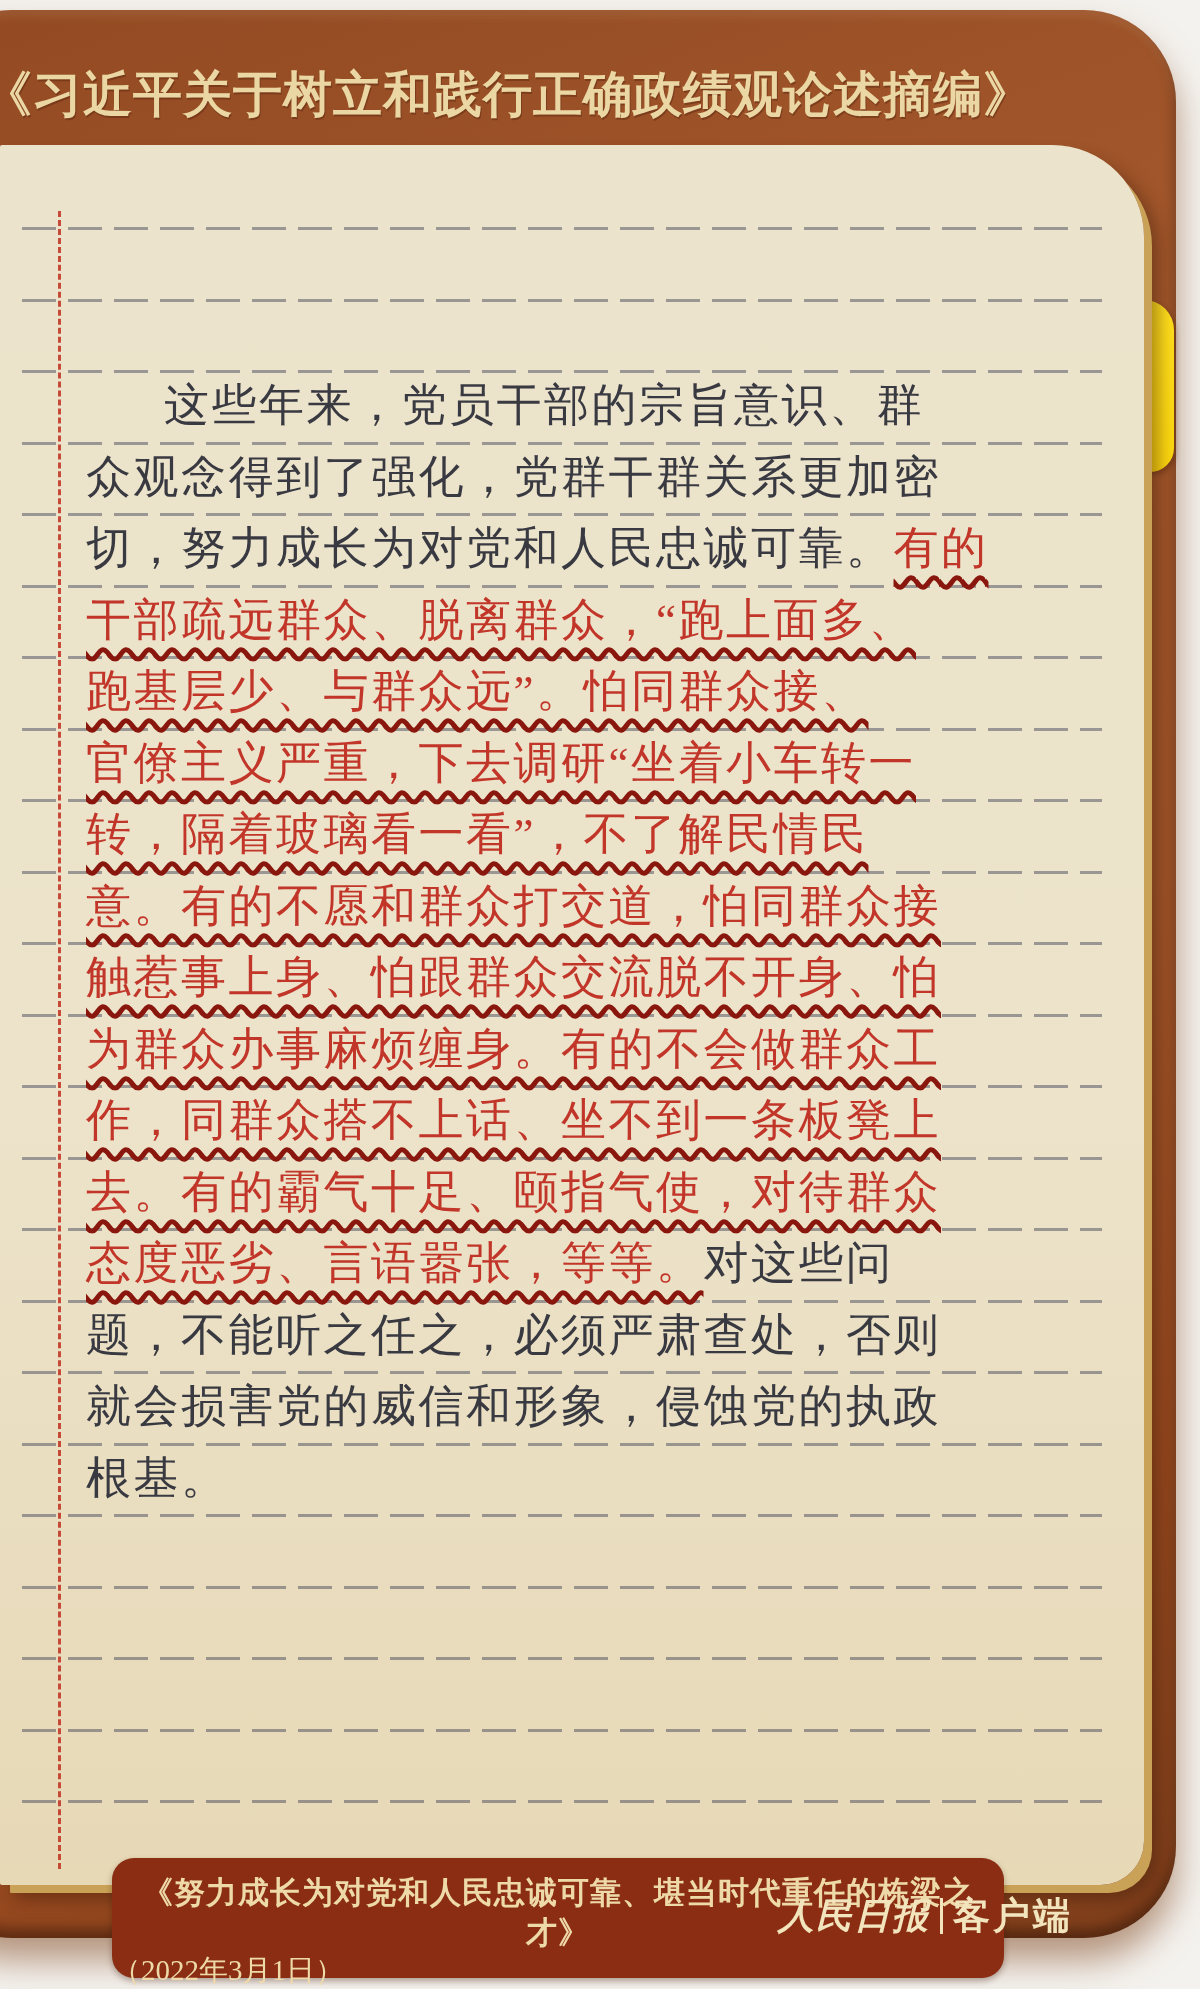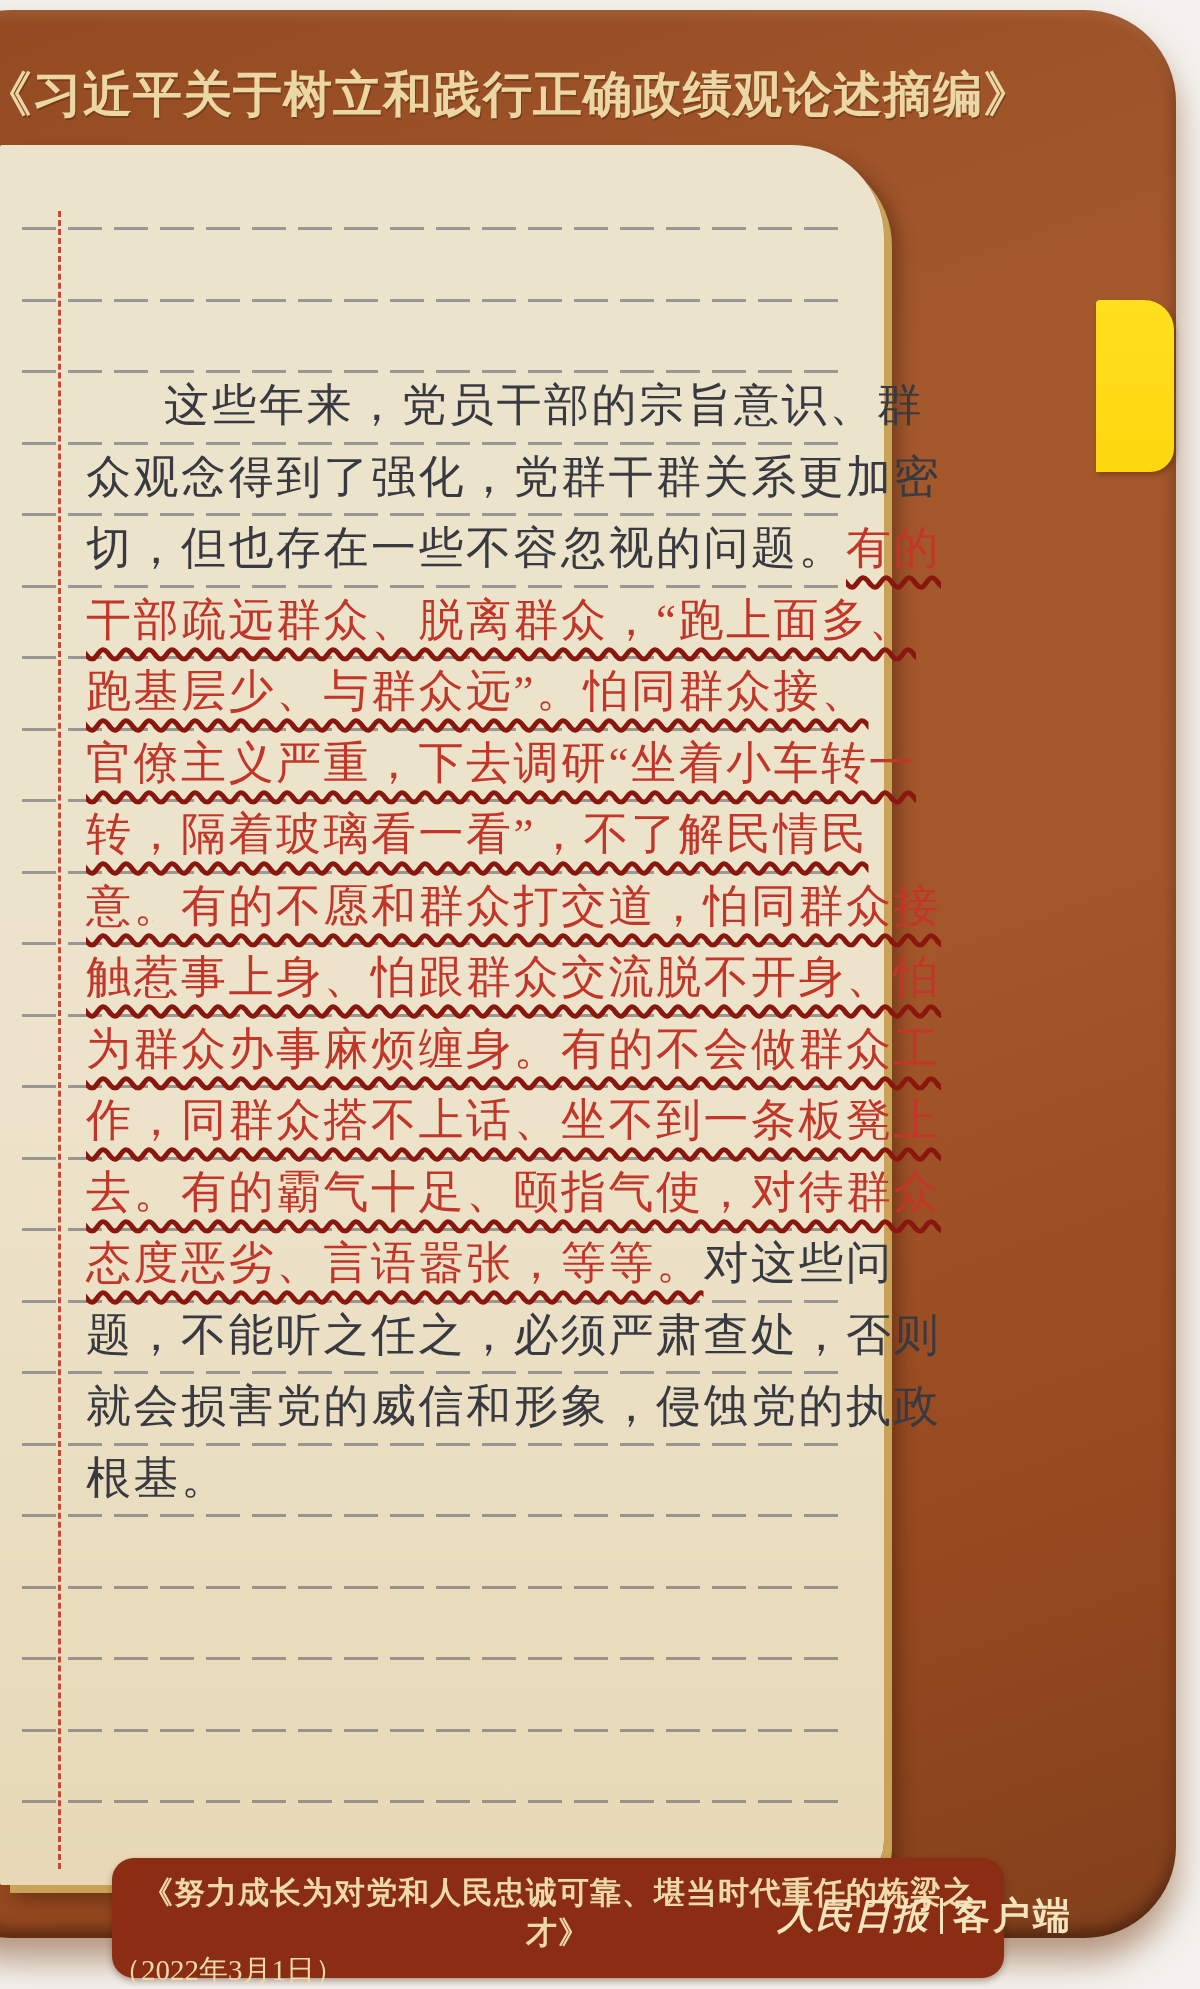--- a/index.html
+++ b/index.html
@@ -25,21 +25,21 @@
   
   .tab{
     position:absolute;left:1096px;top:300px;width:78px;height:172px;
     background:linear-gradient(180deg,#ffdf1e,#fdd70e);
     border-radius:4px 30px 24px 0;
     box-shadow:2px 3px 5px rgba(60,25,5,.35);
     z-index:1;
   }
   
   .page{
-    position:absolute;left:0;top:145px;width:884px;height:1740px;
+    position:absolute;left:0;top:145px;width:1144px;height:1740px;
     background:linear-gradient(180deg,#ece3cc 0%,#ece3ca 55%,#e9dcbd 85%,#e7d9b6 100%);
     border-radius:2px 92px 44px 2px;
     box-shadow:9px 9px 0 -1px #c9a157, 14px 14px 18px rgba(55,25,8,.45);
     z-index:2;
   }
   
   .ruling{position:absolute;left:22px;right:42px;top:82px;bottom:0;z-index:1;}
   .rule{
     height:71.5px;
     background:repeating-linear-gradient(90deg, rgba(72,74,92,.5) 0 34px, rgba(72,74,92,0) 34px 46px) left top / 100% 3px no-repeat;
@@ -117,21 +117,21 @@
       <div class="rule"></div>
       <div class="rule"></div>
       <div class="rule"></div>
       <div class="rule"></div>
     </div>
   <div class="margin-line"></div>
 
   <div class="text-block">
     <div class="row indent"><span class="ink">这些年来，党员干部的宗旨意识、群</span></div>
     <div class="row"><span class="ink">众观念得到了强化，党群干群关系更加密</span></div>
-    <div class="row"><span class="ink">切，但也存在一些不容忽视的问题。</span><span class="red">有的</span></div>
+    <div class="row"><span class="ink">切，努力成长为对党和人民忠诚可靠。</span><span class="red">有的</span></div>
     <div class="row"><span class="red">干部疏远群众、脱离群众，“跑上面多、</span></div>
     <div class="row"><span class="red">跑基层少、与群众远”。怕同群众接、</span></div>
     <div class="row"><span class="red">官僚主义严重，下去调研“坐着小车转一</span></div>
     <div class="row"><span class="red">转，隔着玻璃看一看”，不了解民情民</span></div>
     <div class="row"><span class="red">意。有的不愿和群众打交道，怕同群众接</span></div>
     <div class="row"><span class="red">触惹事上身、怕跟群众交流脱不开身、怕</span></div>
     <div class="row"><span class="red">为群众办事麻烦缠身。有的不会做群众工</span></div>
     <div class="row"><span class="red">作，同群众搭不上话、坐不到一条板凳上</span></div>
     <div class="row"><span class="red">去。有的霸气十足、颐指气使，对待群众</span></div>
     <div class="row"><span class="red">态度恶劣、言语嚣张，等等。</span><span class="ink">对这些问</span></div>

